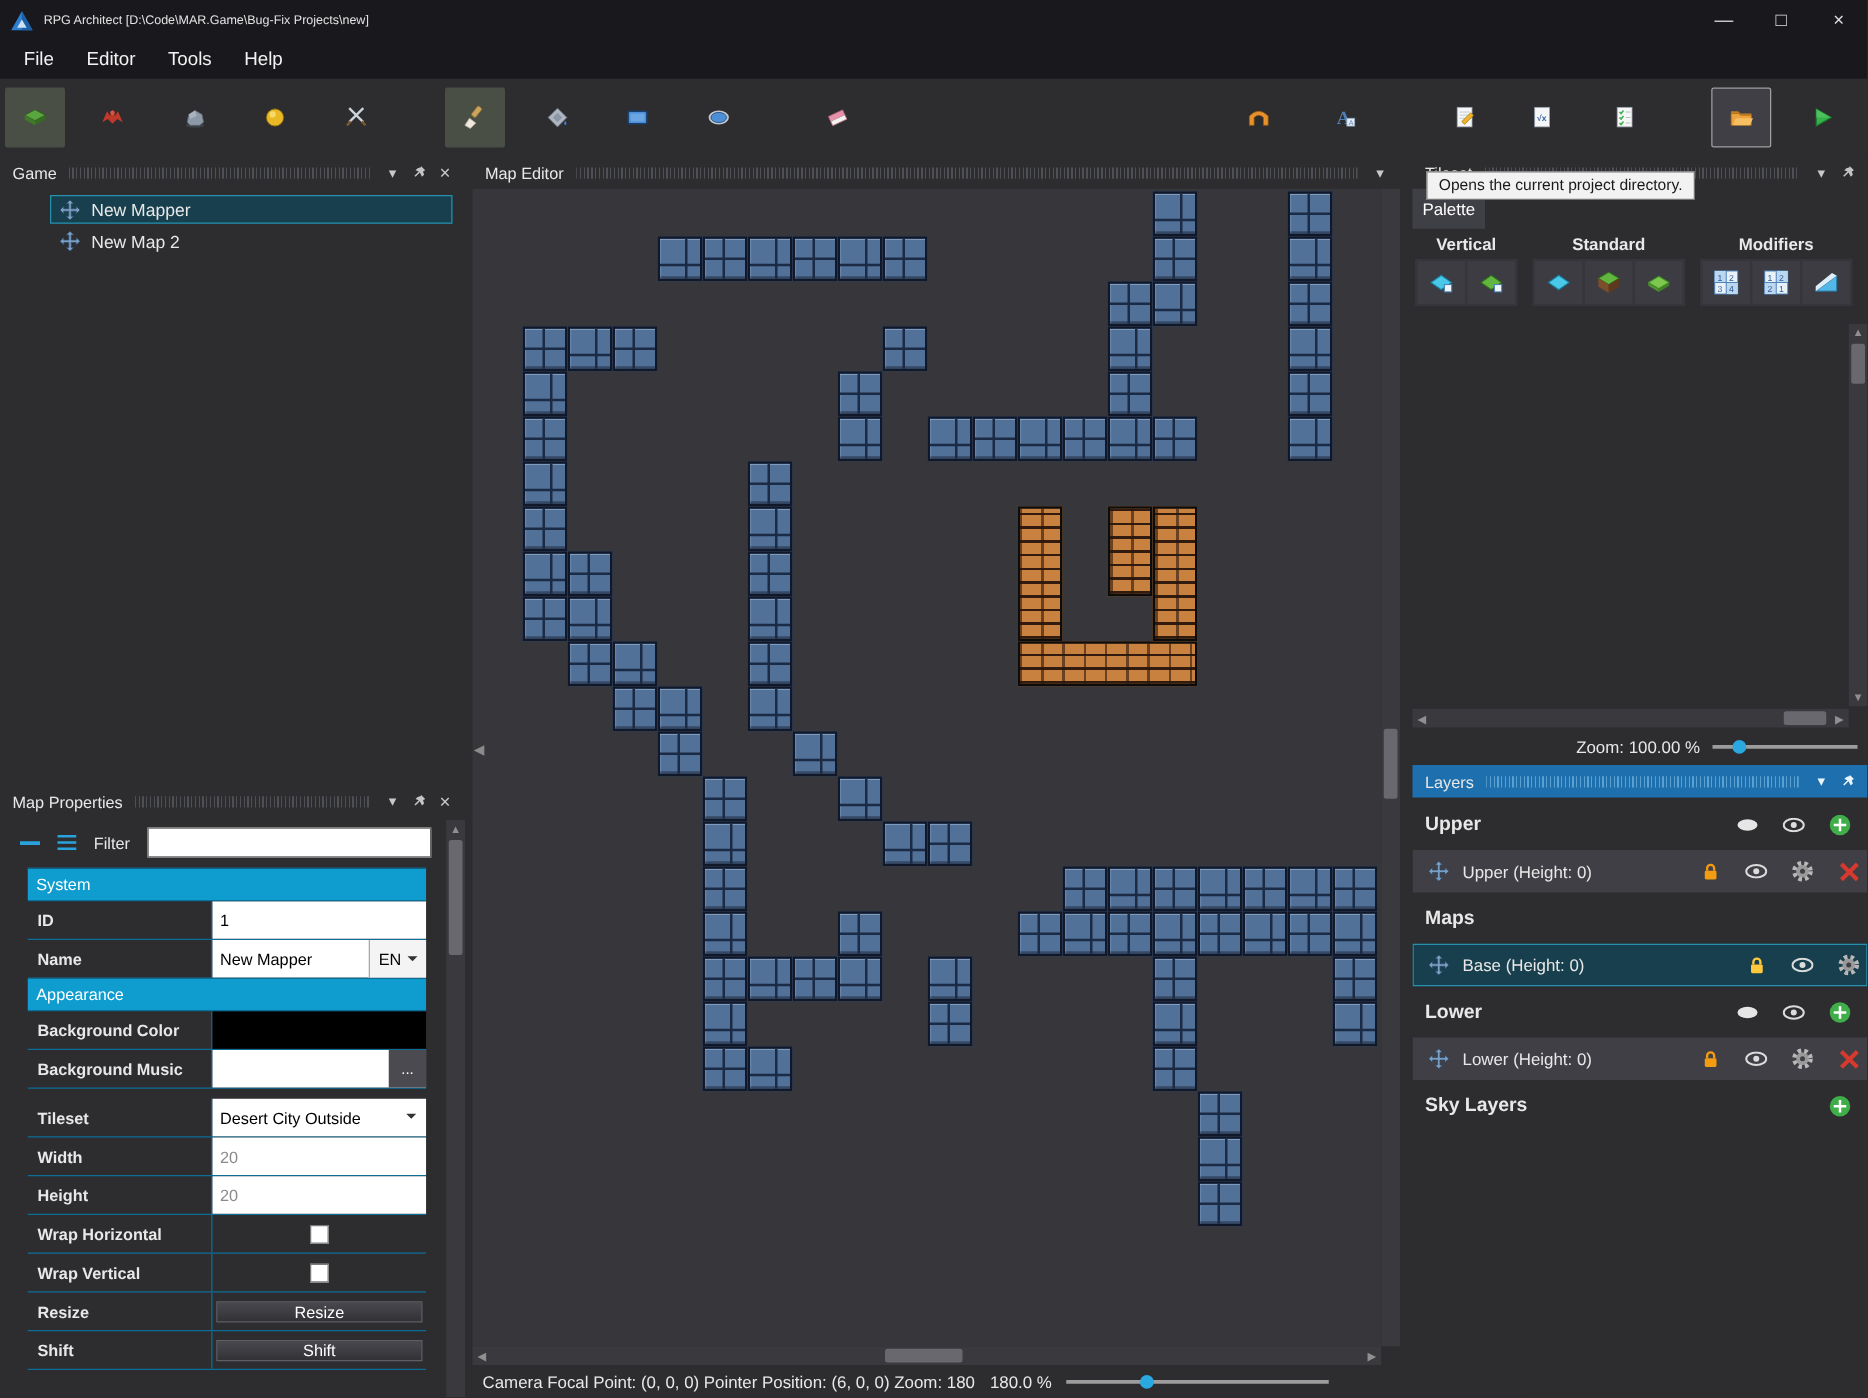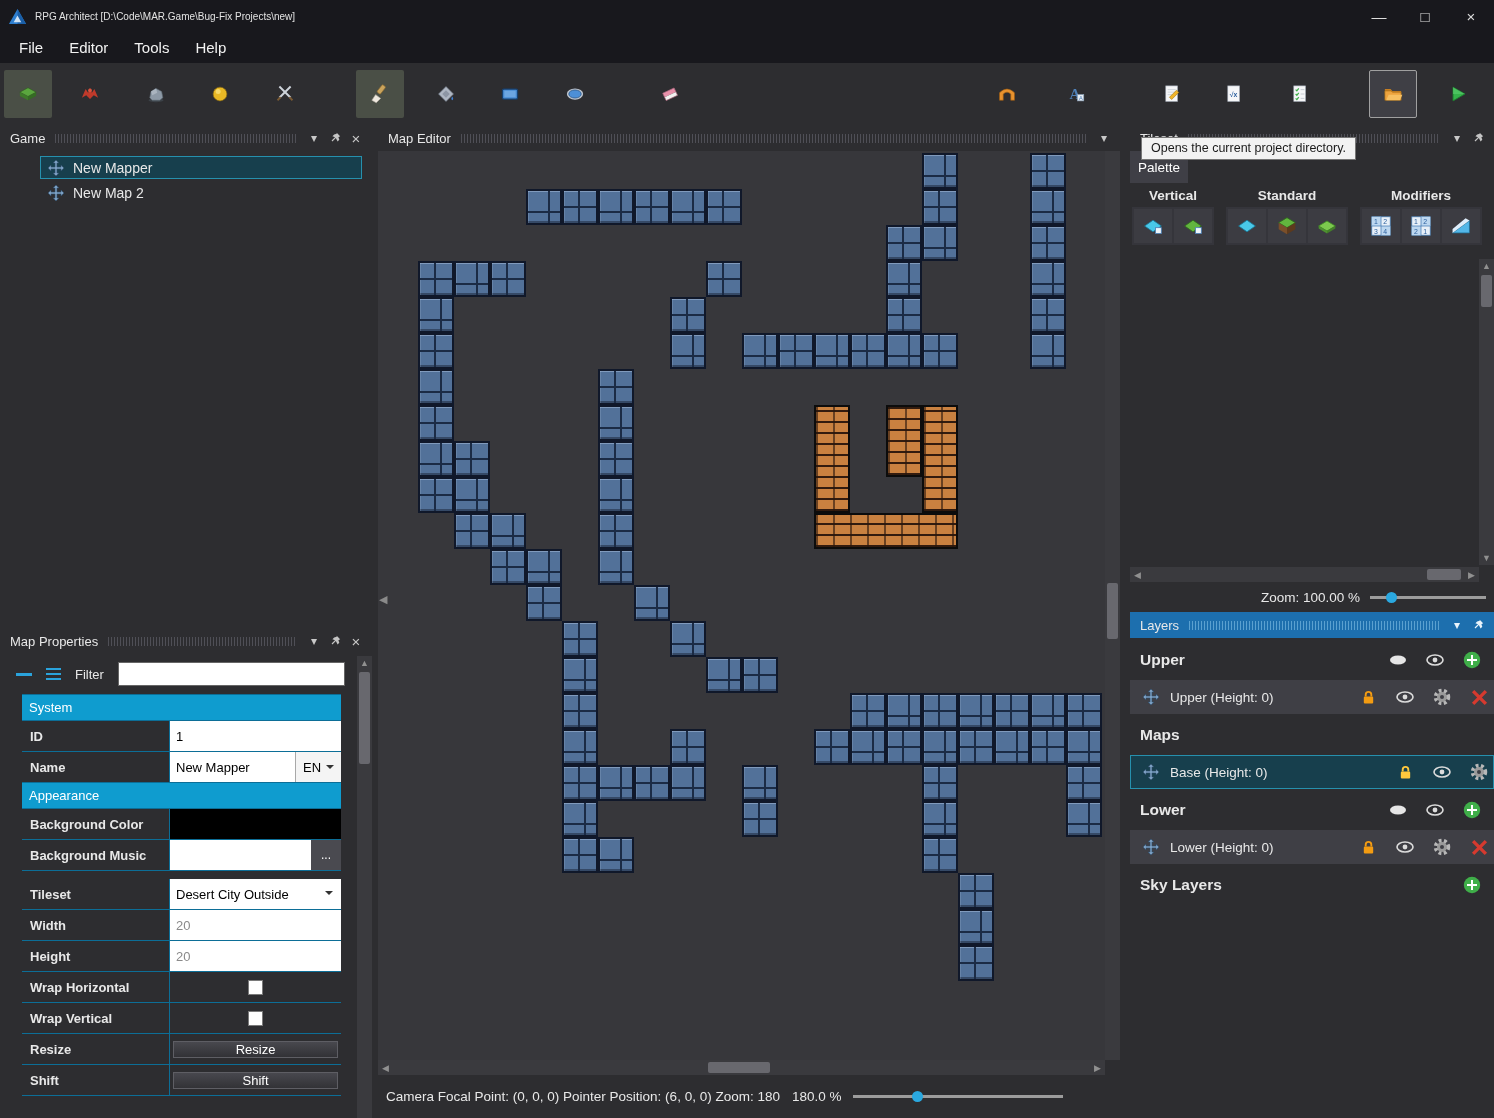--- a/index.html
+++ b/index.html
@@ -70,21 +70,21 @@
 .vthumb { position:absolute; left:2px; right:2px; background:#68686e; border-radius:2px; }
 .mp-vscroll { position:absolute; right:0; top:28px; bottom:0; }
 
 .canvas-zone { flex:1; display:flex; flex-direction:column; min-height:0; }
 .canvas-row { flex:1; display:flex; min-height:0; }
 .canvas { flex:1; position:relative; background:#37373b; overflow:hidden; }
 .hscroll { height:15px; background:#3a3a3e; position:relative; display:flex; align-items:center; justify-content:space-between; flex:none; }
 .hscroll .arr { width:15px; text-align:center; color:#909090; font-size:9px; }
 .hthumb { position:absolute; height:11px; top:2px; background:#68686e; border-radius:2px; }
 .ed-hscroll { margin-right:15px; }
-.statusbar { height:43px; display:flex; align-items:center; gap:12px; padding-left:8px; font-size:13.5px; flex:none; }
+.statusbar { height:26px; display:flex; align-items:center; gap:12px; padding-left:8px; font-size:13.5px; flex:none; }
 .slider { position:relative; height:13px; flex:none; }
 .slider .track { position:absolute; left:0; right:0; top:5px; height:3px; background:#9c9c9c; }
 .slider .thumb { position:absolute; top:1px; width:11px; height:11px; border-radius:50%; background:#2aa8e0; }
 .mid-arrow { position:absolute; left:1px; top:442px; color:#8a8a8a; font-size:11px; }
 
 .tile { position:absolute; width:36px; height:36px; }
 .wtile { background:#527199; border:2px solid #10182a;
   box-shadow:inset 0 1px 0 rgba(185,205,230,.45), inset 1px 0 0 rgba(185,205,230,.2), inset 0 -2px 0 rgba(0,0,10,.35); }
 .wtile::before { content:""; position:absolute; top:0; bottom:0; left:44%; width:2px; background:#1b2b45; }
 .wtile::after { content:""; position:absolute; left:0; right:0; top:46%; height:2px; background:#1b2b45; }

